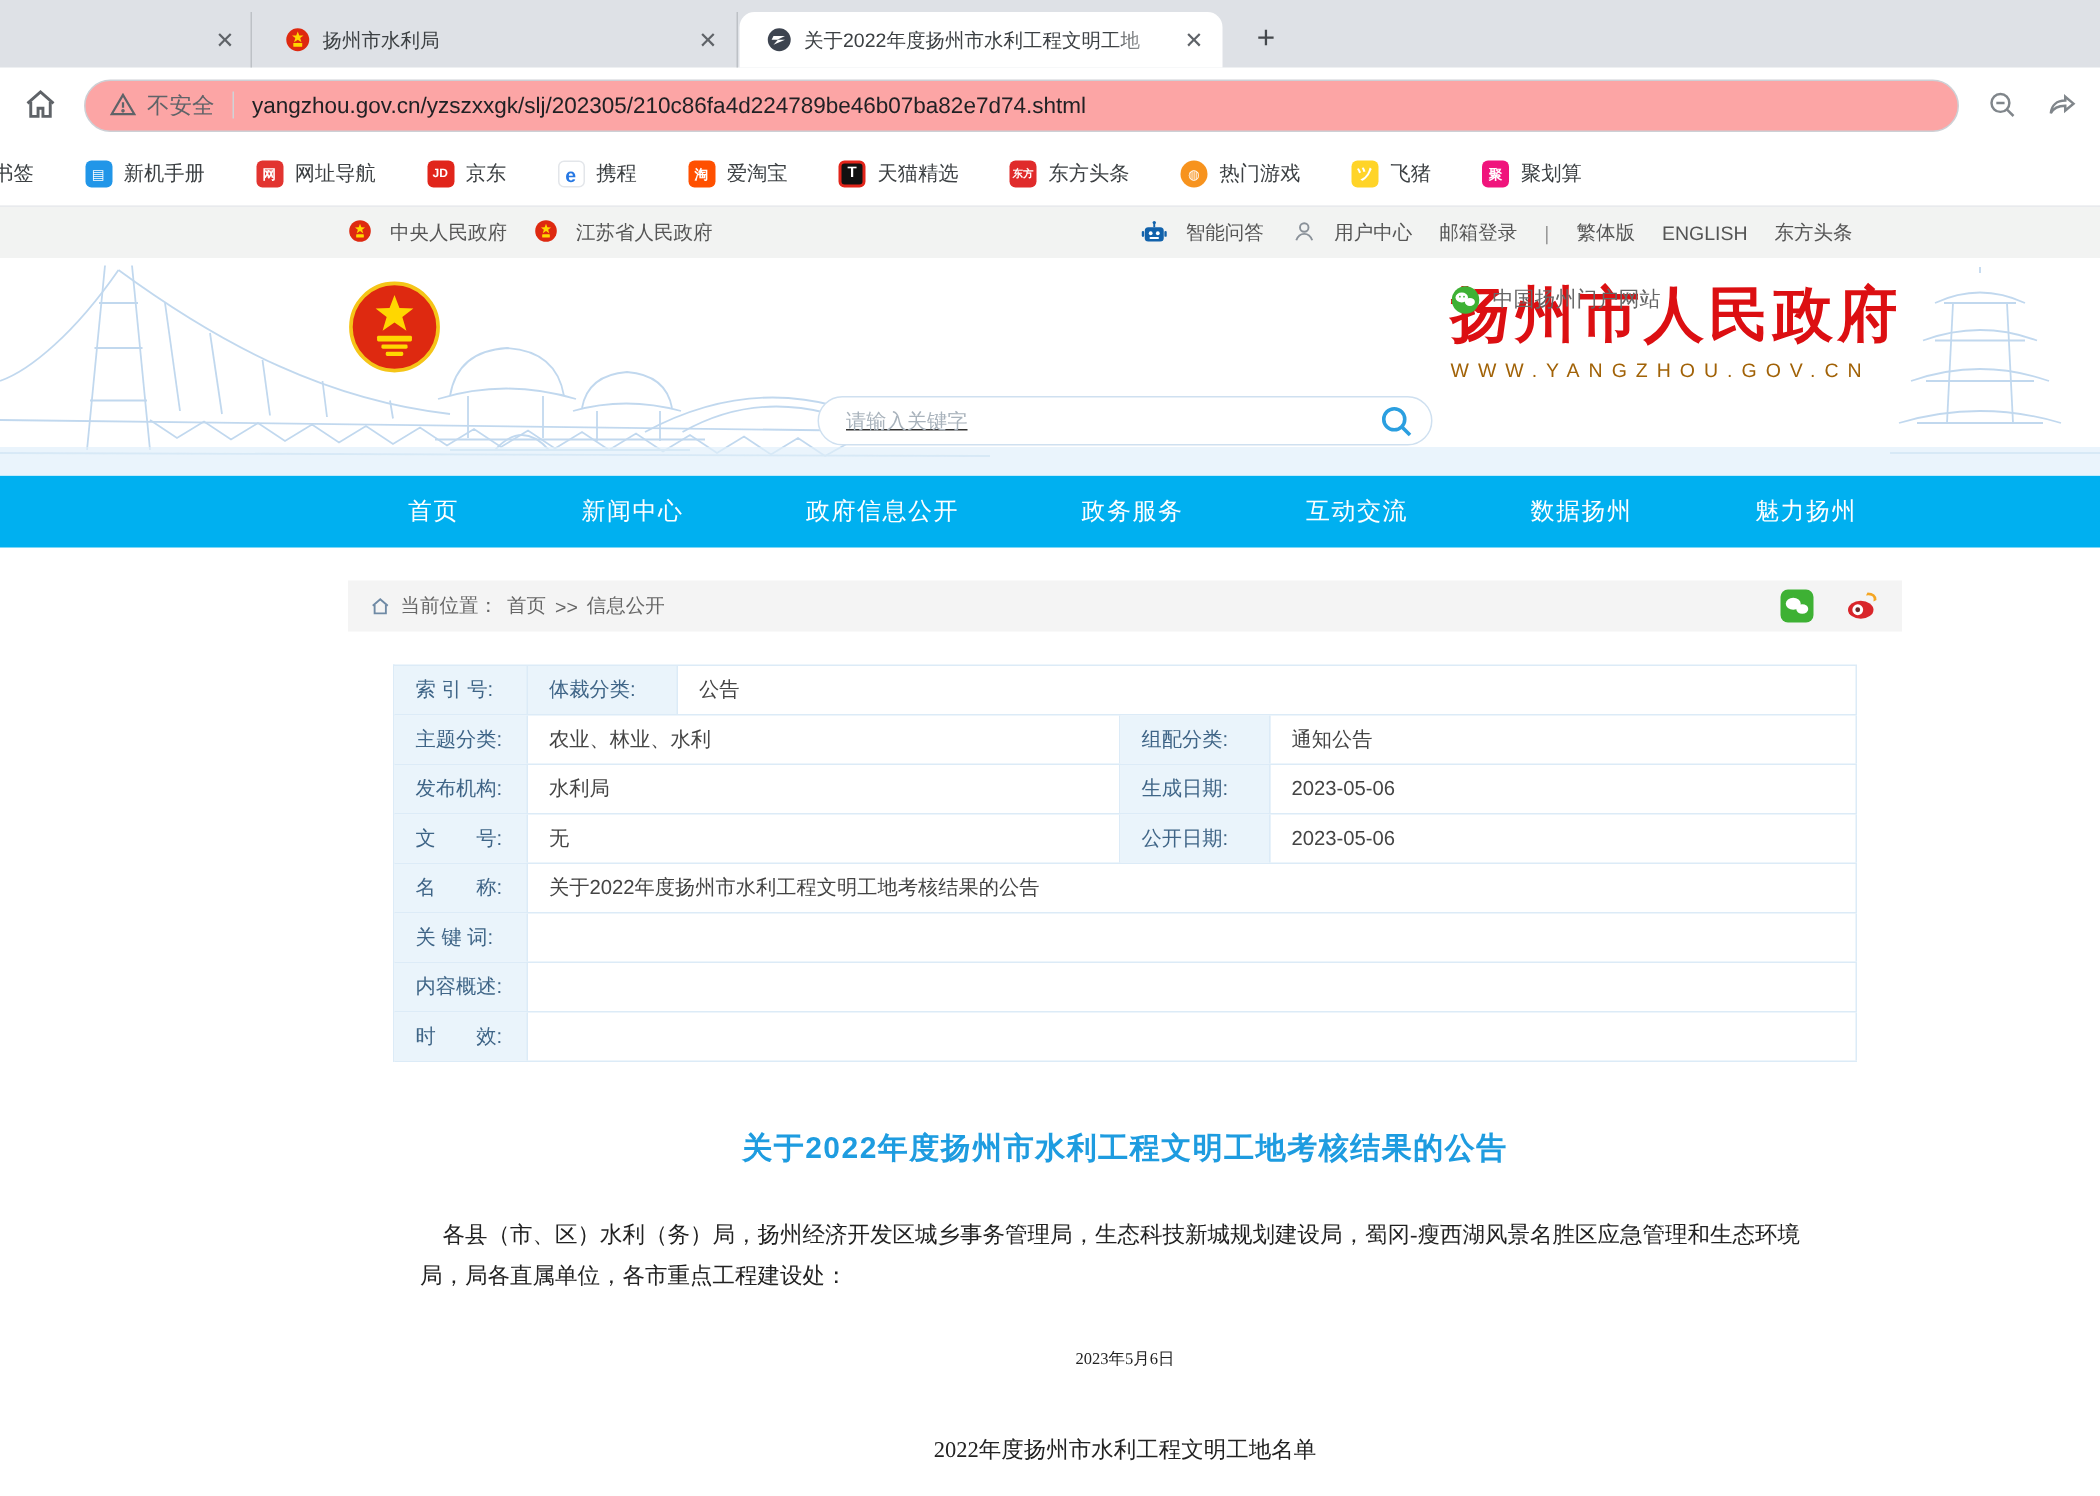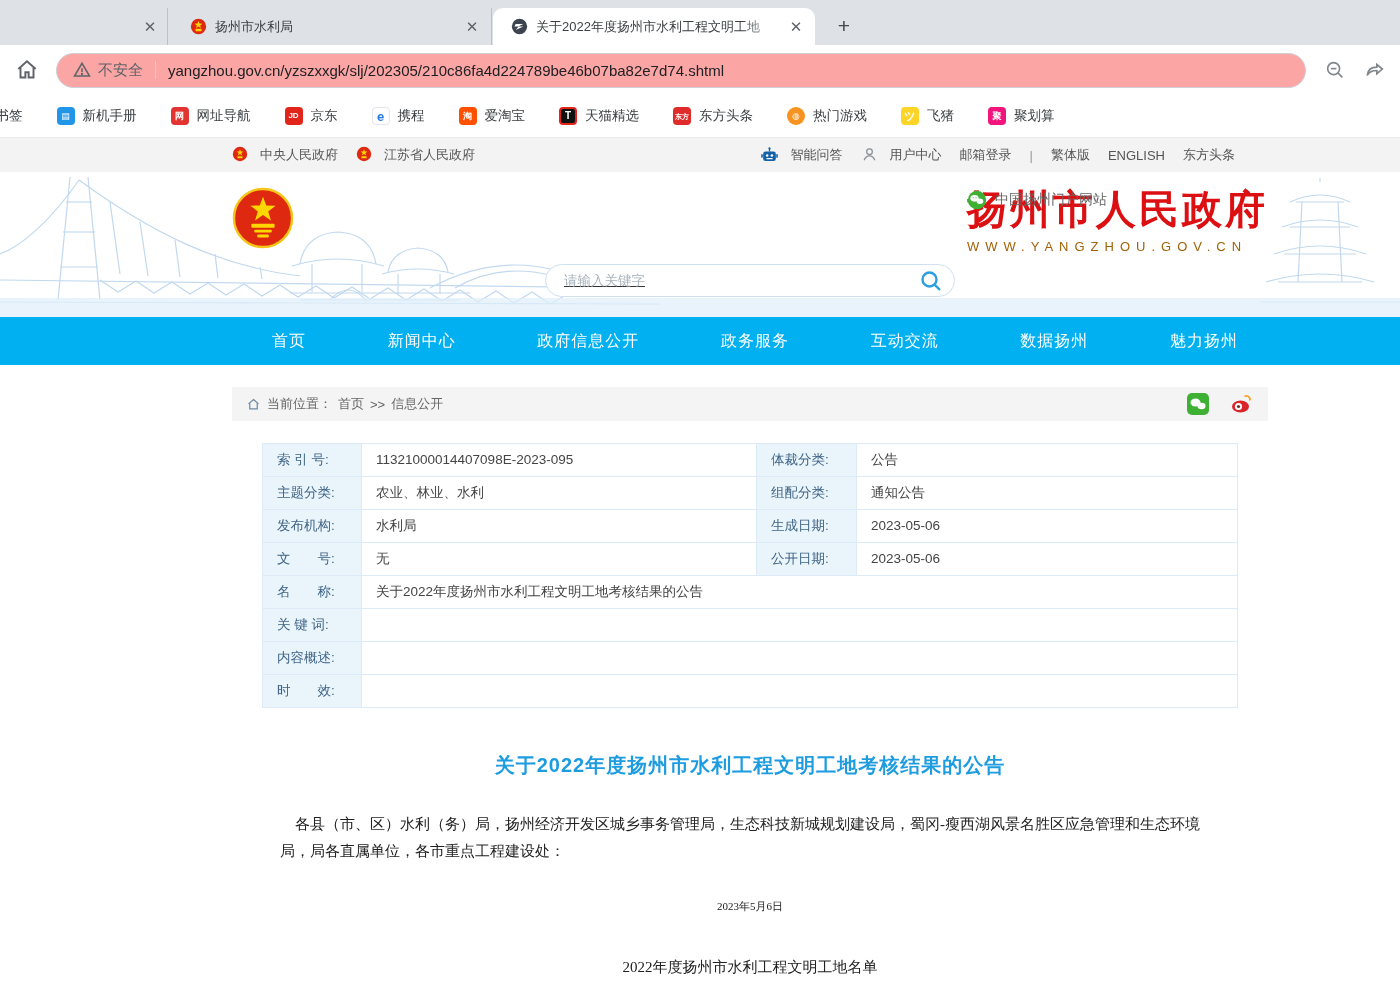--- a/index.html
+++ b/index.html
@@ -77,21 +77,21 @@
   
   .content { width:1036px; margin-left:232px; }
   .breadcrumb { margin-top:22px; height:34px; background:#f4f4f4; display:flex; align-items:center;
     padding:0 14px; font-size:13px; color:#666; gap:6px; }
   .crumb-spacer { flex:1; }
   .share-ico { width:24px; height:24px; margin-left:14px; cursor:pointer; }
 
   .meta-table { margin:22px 30px 0 30px; border:1px solid #dcebf7; border-width:1px 0 0 1px;
     font-size:13.5px; }
   .mrow { display:flex; border-bottom:1px solid #dcebf7; height:33px; line-height:32px; }
-  .mlabel { background:#eaf4fb; color:#3f6587; width:99px; padding-left:14px; border-right:1px solid #dcebf7;
+  .mlabel { background:#eaf4fb; color:#3f6587; width:89px; padding-left:14px; border-right:1px solid #dcebf7;
     white-space:pre; }
   .mval { color:#444; padding-left:14px; border-right:1px solid #dcebf7; }
   .mval-l { width:395px; } .mlabel-r { width:100px; } .mval-r { flex:1; }
   .mval-full { flex:1; }
 
   .article { font-family:"Liberation Serif","DejaVu Serif",serif; color:#222; }
   .article-title { margin-top:44px; text-align:center; font-size:20px; font-weight:bold;
     color:#1e9ce0; font-family:"Liberation Sans","DejaVu Sans",sans-serif; letter-spacing:1px; }
   .article-body { margin:32px 48px 0 48px; font-size:15px; line-height:27px; }
   .p1 { text-indent:1em; }
@@ -400,21 +400,20 @@
           <ellipse cx="10.5" cy="14.5" rx="8.5" ry="6" fill="#d9252a"></ellipse>
           <circle cx="8.5" cy="14.5" r="3.6" fill="#fff"></circle>
           <circle cx="8.5" cy="14.5" r="1.6" fill="#6b2a2a"></circle>
         </svg>
     </span>
   </div>
 
   <div class="meta-table">
     <div class="mrow">
       <span class="mlabel">索 引 号:</span>
-      <span class="mval mval-l">11321000014407098E-2023-095</span>
       <span class="mlabel mlabel-r">体裁分类:</span>
       <span class="mval mval-r">公告</span>
     </div>
     <div class="mrow">
       <span class="mlabel">主题分类:</span>
       <span class="mval mval-l">农业、林业、水利</span>
       <span class="mlabel mlabel-r">组配分类:</span>
       <span class="mval mval-r">通知公告</span>
     </div>
     <div class="mrow">

